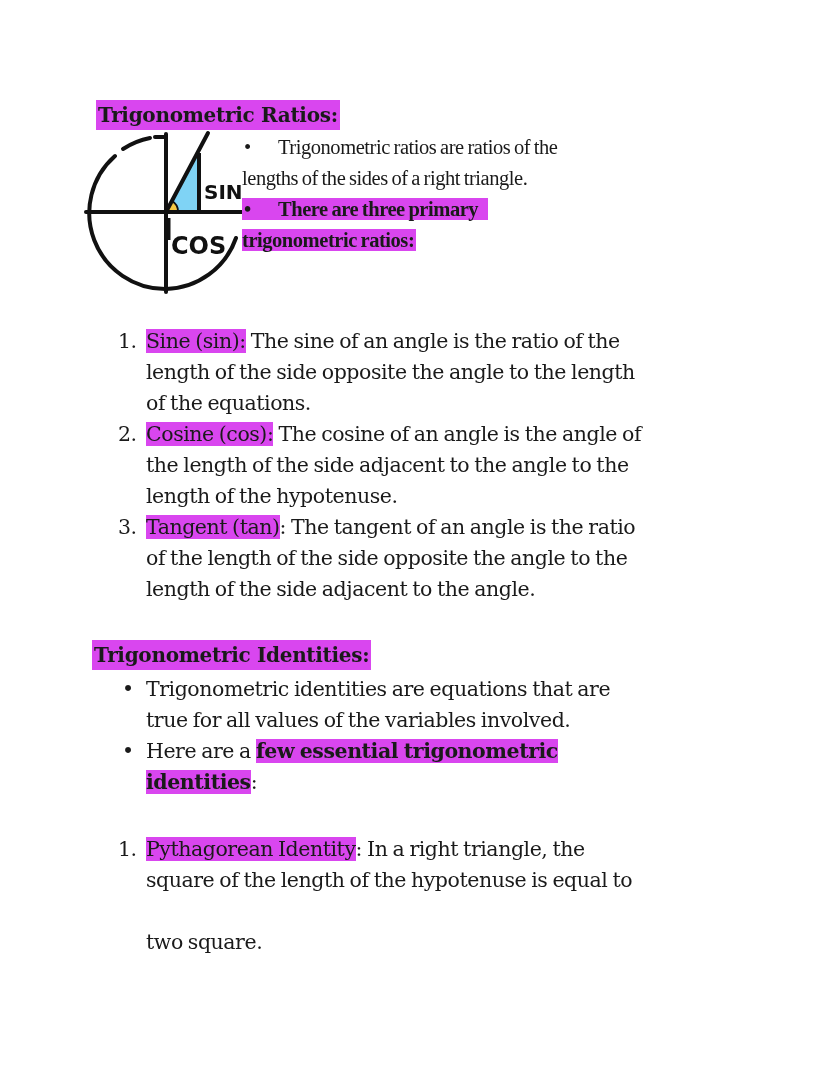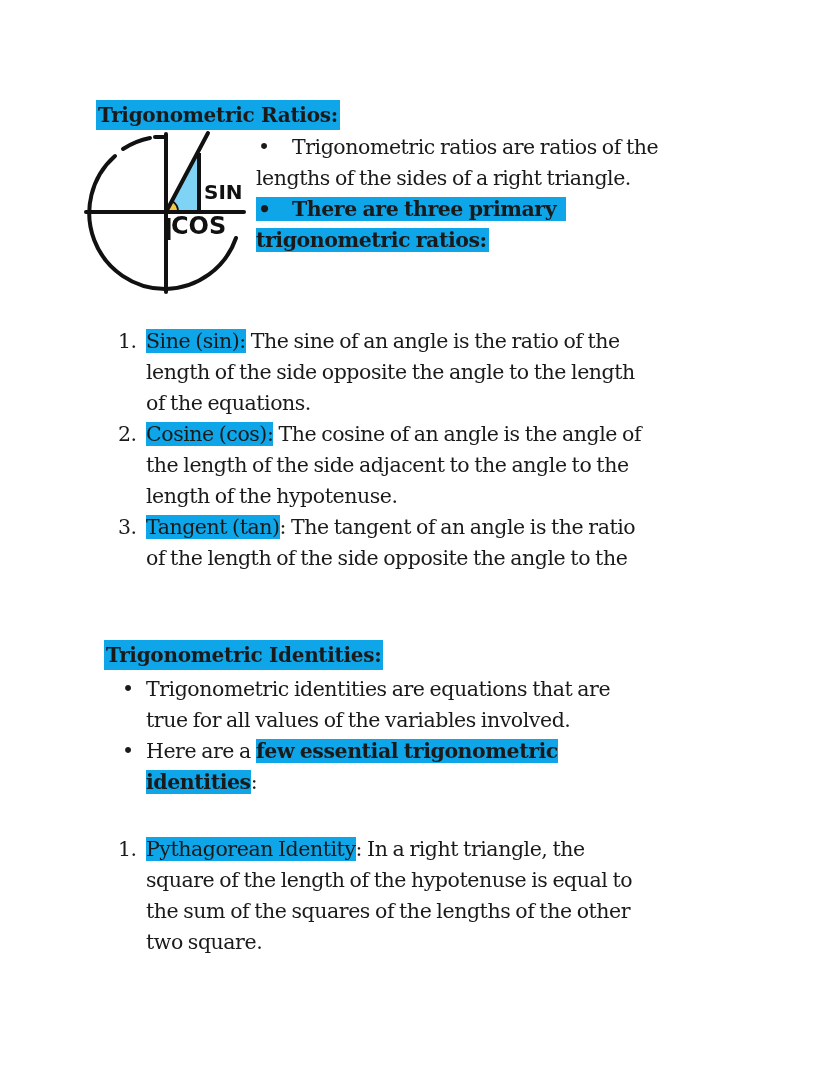--- a/index.html
+++ b/index.html
@@ -14,21 +14,21 @@
       overflow: hidden;
       font-family: "DejaVu Serif", "Liberation Serif", serif;
       color: #1a1a1a;
     }
     .page {
       position: absolute;
       left: 0; top: 0;
       width: 828px; height: 1071px;
     }
     .hl {
-      background: #0ea5e9;
+      background: #d946ef;
     }
     .heading {
       position: absolute;
       font-family: "DejaVu Serif", serif;
       font-weight: bold;
       font-size: 20px;
       line-height: 30px;
       letter-spacing: -0.3px;
       padding: 0 2px;
     }
@@ -40,23 +40,24 @@
     }
     .diagram {
       position: absolute;
       left: 80px;
       top: 128px;
       width: 175px;
       height: 170px;
     }
     .intro {
       position: absolute;
-      left: 256px;
+      left: 242px;
       top: 132px;
       width: 480px;
+      font-family: Liberation Serif, serif;
     }
     .intro .line {
       display: block;
       white-space: nowrap;
     }
     .bullet-dot {
       display: inline-block;
       width: 34px;
       padding-left: 2px;
     }
@@ -119,21 +120,21 @@
       <line x1="86" y1="212" x2="244" y2="212" stroke="#111" stroke-width="4" stroke-linecap="round"></line>
       <line x1="166" y1="134" x2="166" y2="292" stroke="#111" stroke-width="4" stroke-linecap="round"></line>
 
       <line x1="166" y1="212" x2="208" y2="133" stroke="#111" stroke-width="4" stroke-linecap="round"></line>
 
       <line x1="199" y1="153" x2="199" y2="212" stroke="#111" stroke-width="4"></line>
 
       <line x1="169" y1="218" x2="169" y2="240" stroke="#111" stroke-width="3"></line>
     </svg>
     <span style="position:absolute; left:124px; top:52px; font-family:'DejaVu Sans', sans-serif; font-weight:bold; font-size:20px; letter-spacing:0px; color:#111;">SIN</span>
-    <span style="position:absolute; left:91px; top:84px; font-family:'DejaVu Sans', sans-serif; font-weight:bold; font-size:24px; color:#111;">COS</span>
+    <span style="position:absolute; left:91px; top:104px; font-family:'DejaVu Sans', sans-serif; font-weight:bold; font-size:24px; color:#111;">COS</span>
   </div>
 
   <div class="intro text">
     <span class="line">
       <span class="bullet-dot">•</span><span>Trigonometric ratios are ratios of the</span>
     </span>
     <span class="line">lengths of the sides of a right triangle.</span>
     <span class="line">
       <span class="hl bold" style="padding-right:10px;"><span class="bullet-dot">•</span><span>There are three primary</span></span>
     </span>
@@ -152,41 +153,42 @@
     <li>
       <span class="num">2.</span>
       <span class="hl">Cosine (cos):</span><span> The cosine of an angle is the angle of</span><br>
       <span>the length of the side adjacent to the angle to the</span><br>
       <span>length of the hypotenuse.</span>
     </li>
     <li>
       <span class="num">3.</span>
       <span class="hl">Tangent (tan)</span><span>:</span><span> The tangent of an angle is the ratio</span><br>
       <span>of the length of the side opposite the angle to the</span><br>
+      <span>length of the side adjacent to the angle.</span>
     </li>
   </ol>
 
-  <div class="heading hl" style="left:104px; top:640px;">Trigonometric Identities:</div>
+  <div class="heading hl" style="left:92px; top:640px;">Trigonometric Identities:</div>
 
   <ul class="ulist text" style="top:674px;">
     <li>
       <span class="dot">•</span>
       <span>Trigonometric identities are equations that are</span><br>
       <span>true for all values of the variables involved.</span>
     </li>
     <li>
       <span class="dot">•</span>
       <span>Here are a </span><span class="hl bold">few essential trigonometric</span><br>
       <span class="hl bold">identities</span><span>:</span>
     </li>
   </ul>
 
   <ol class="olist text" style="top:834px;">
     <li>
       <span class="num">1.</span>
       <span class="hl">Pythagorean Identity</span><span>:</span><span> In a right triangle, the</span><br>
       <span>square of the length of the hypotenuse is equal to</span><br>
-      <span>the sum of the squares of the lengths of the other</span><br>
+      <br>
       <span>two square.</span>
     </li>
   </ol>
 
 </div>
 
 </body></html>

